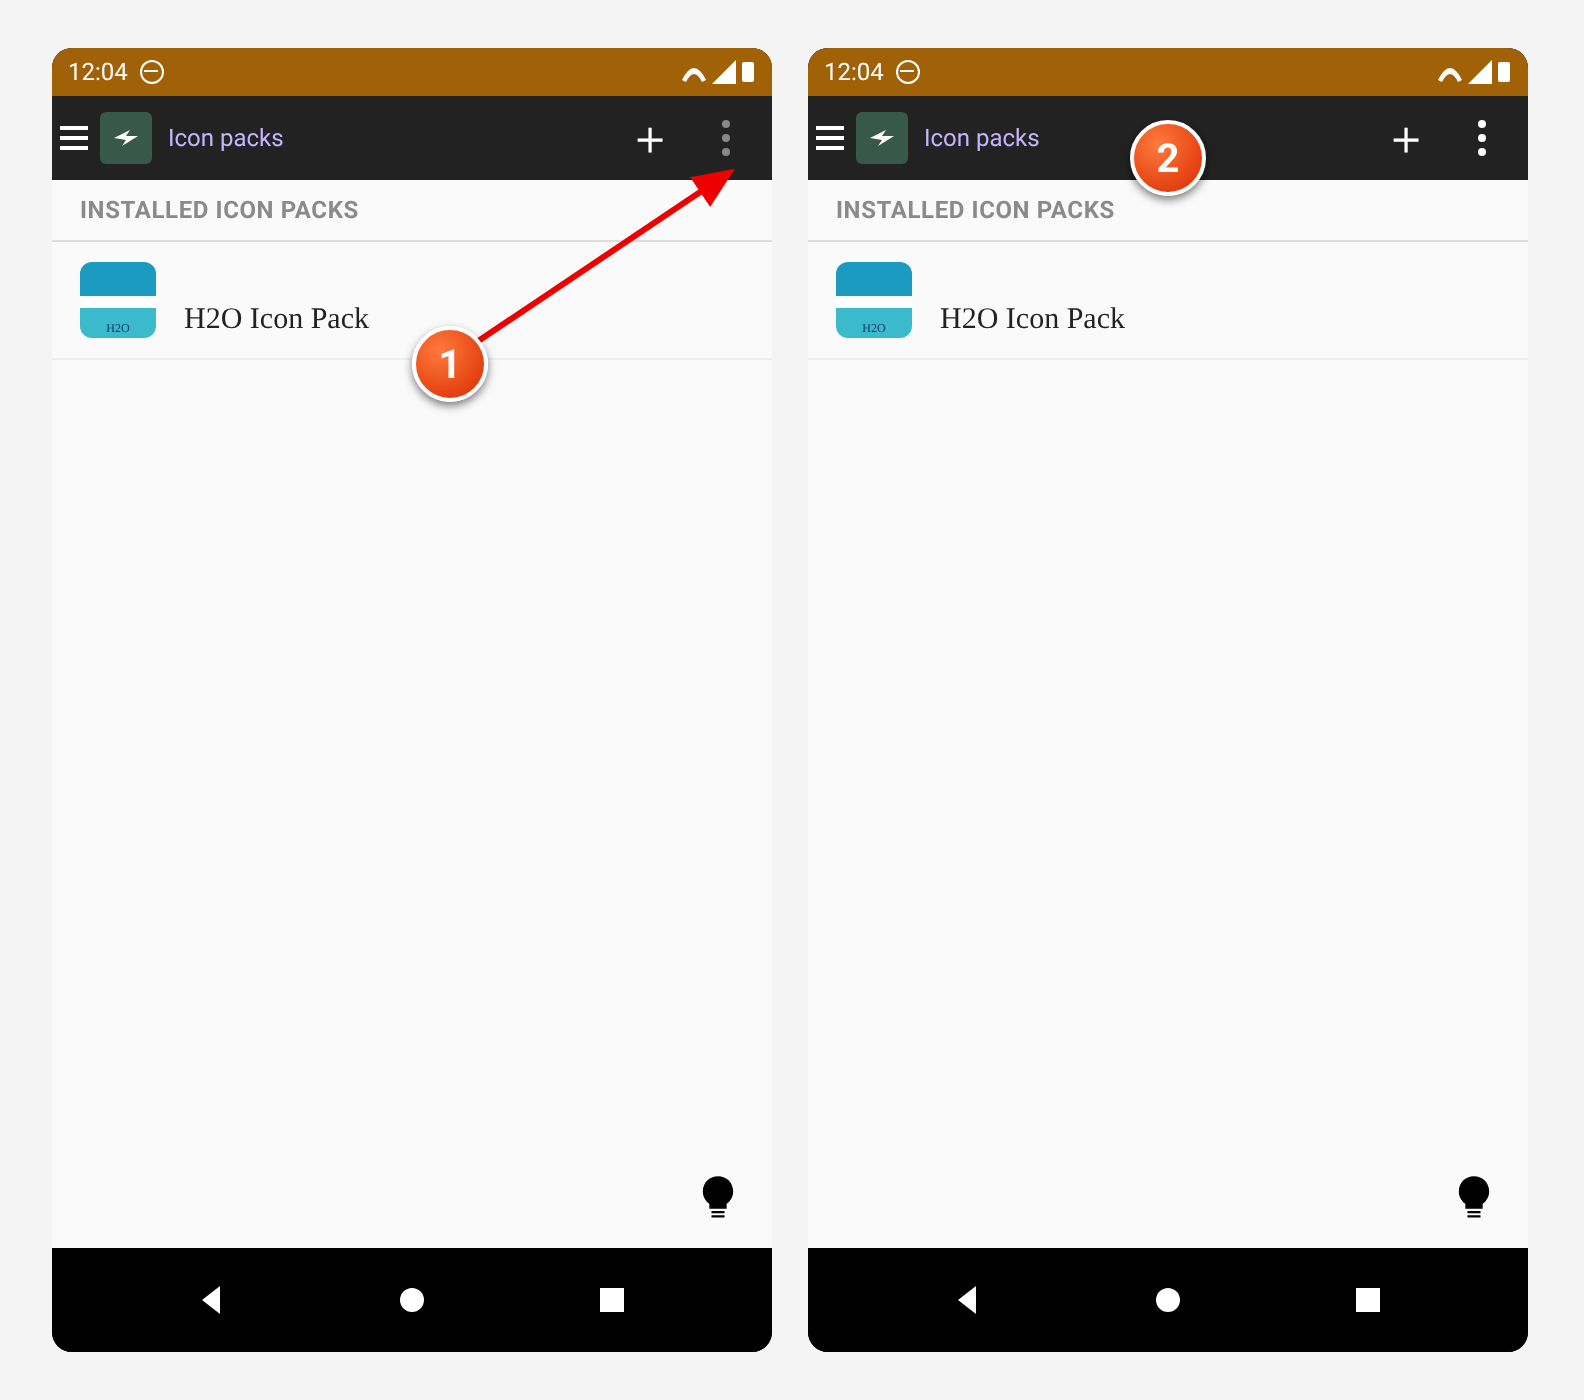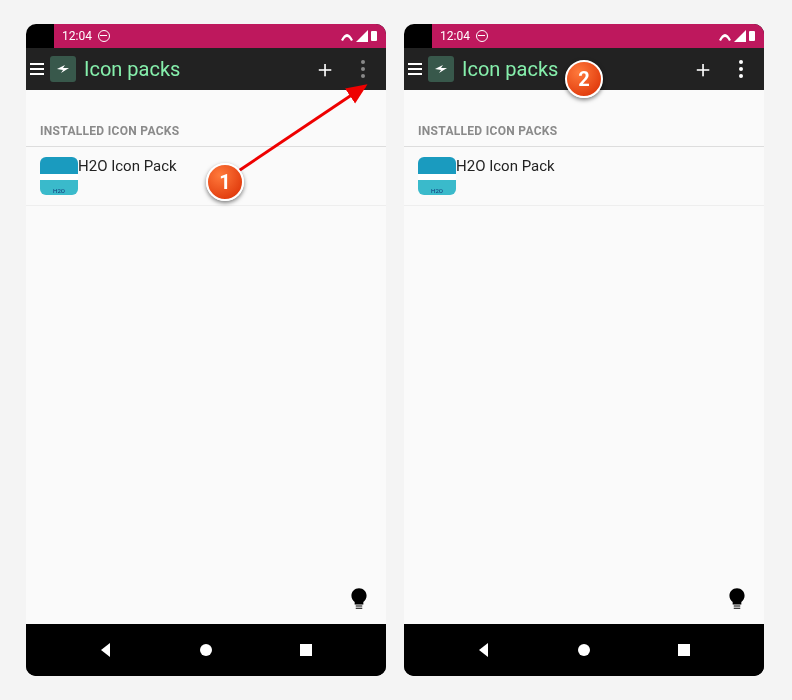--- a/index.html
+++ b/index.html
@@ -16,28 +16,27 @@
     width: 360px;
     height: 652px;
     background: #000;
     border-radius: 10px;
     overflow: hidden;
   }
   .phone-left { left: 26px; top: 24px; }
   .phone-right { left: 404px; top: 24px; }
   .statusbar {
     height: 24px;
-    background: #be185d;
+    background: #a16207;
     color: #fff;
     display: flex;
     align-items: center;
     justify-content: space-between;
     padding: 0 8px;
     font-size: 12px;
-    margin-left: 28px;
   }
   .status-left { display: flex; align-items: center; gap: 6px; }
   .status-right { display: flex; align-items: center; gap: 2px; }
   .status-dnd {
     width: 12px; height: 12px; border: 1.5px solid #fff;
     border-radius: 50%; position: relative;
   }
   .status-dnd::before {
     content:""; position:absolute; left:1px; top:3.5px; width:7px; height:1.5px; background:#fff;
   }
@@ -55,45 +54,47 @@
     padding-left: 4px;
   }
   .hamburger span { display:block; width:14px; height:2px; background:#fff; }
   .app-icon {
     width: 26px; height: 26px;
     background: #38584b;
     border-radius: 3px;
     margin: 0 8px 0 2px;
     display:flex; align-items:center; justify-content:center;
   }
-  .app-title { font-size: 20px; flex: 1; color: #86efac; font-weight: 400; }
+  .app-title { font-size: 12px; flex: 1; color: #c4b5fd; font-weight: 400; }
   .appbar-action { width: 38px; height: 42px; display:flex; align-items:center; justify-content:center; }
   .plus-icon { font-size: 24px; font-weight: 300; color: #fff; line-height: 1; }
   .overflow-dots { display:flex; flex-direction:column; gap:3px; }
   .overflow-dots span { width:4px; height:4px; border-radius:50%; }
   .dots-enabled span { background:#fff; }
   .dots-dim span { background:#888; }
   .content {
     height: 534px;
     background: #fafafa;
     position: relative;
   }
   .section-header {
-    padding: 34px 14px 8px 14px;
+    padding: 8px 14px 8px 14px;
     font-size: 12px;
     font-weight: 700;
     color: #8a8a8a;
     letter-spacing: 0.3px;
     border-bottom: 1px solid #ddd;
   }
   .list-item {
     display: flex;
-    align-items: flex-start;
+    align-items: flex-end;
     padding: 10px 14px;
     border-bottom: 1px solid #eee;
+    gap: 14px;
+    font-family: Liberation Serif, serif;
   }
   .pack-icon {
     width: 38px; height: 38px;
     border-radius: 6px;
     background: linear-gradient(180deg, #1a9bbf 0%, #1a9bbf 45%, #ffffff 45%, #ffffff 60%, #3abacb 60%, #3abacb 100%);
     position: relative;
     display:flex; align-items:flex-end; justify-content:center;
     font-size: 6px; color:#137; padding-bottom:1px;
   }
   .pack-name { font-size: 15px; color: #222; }

